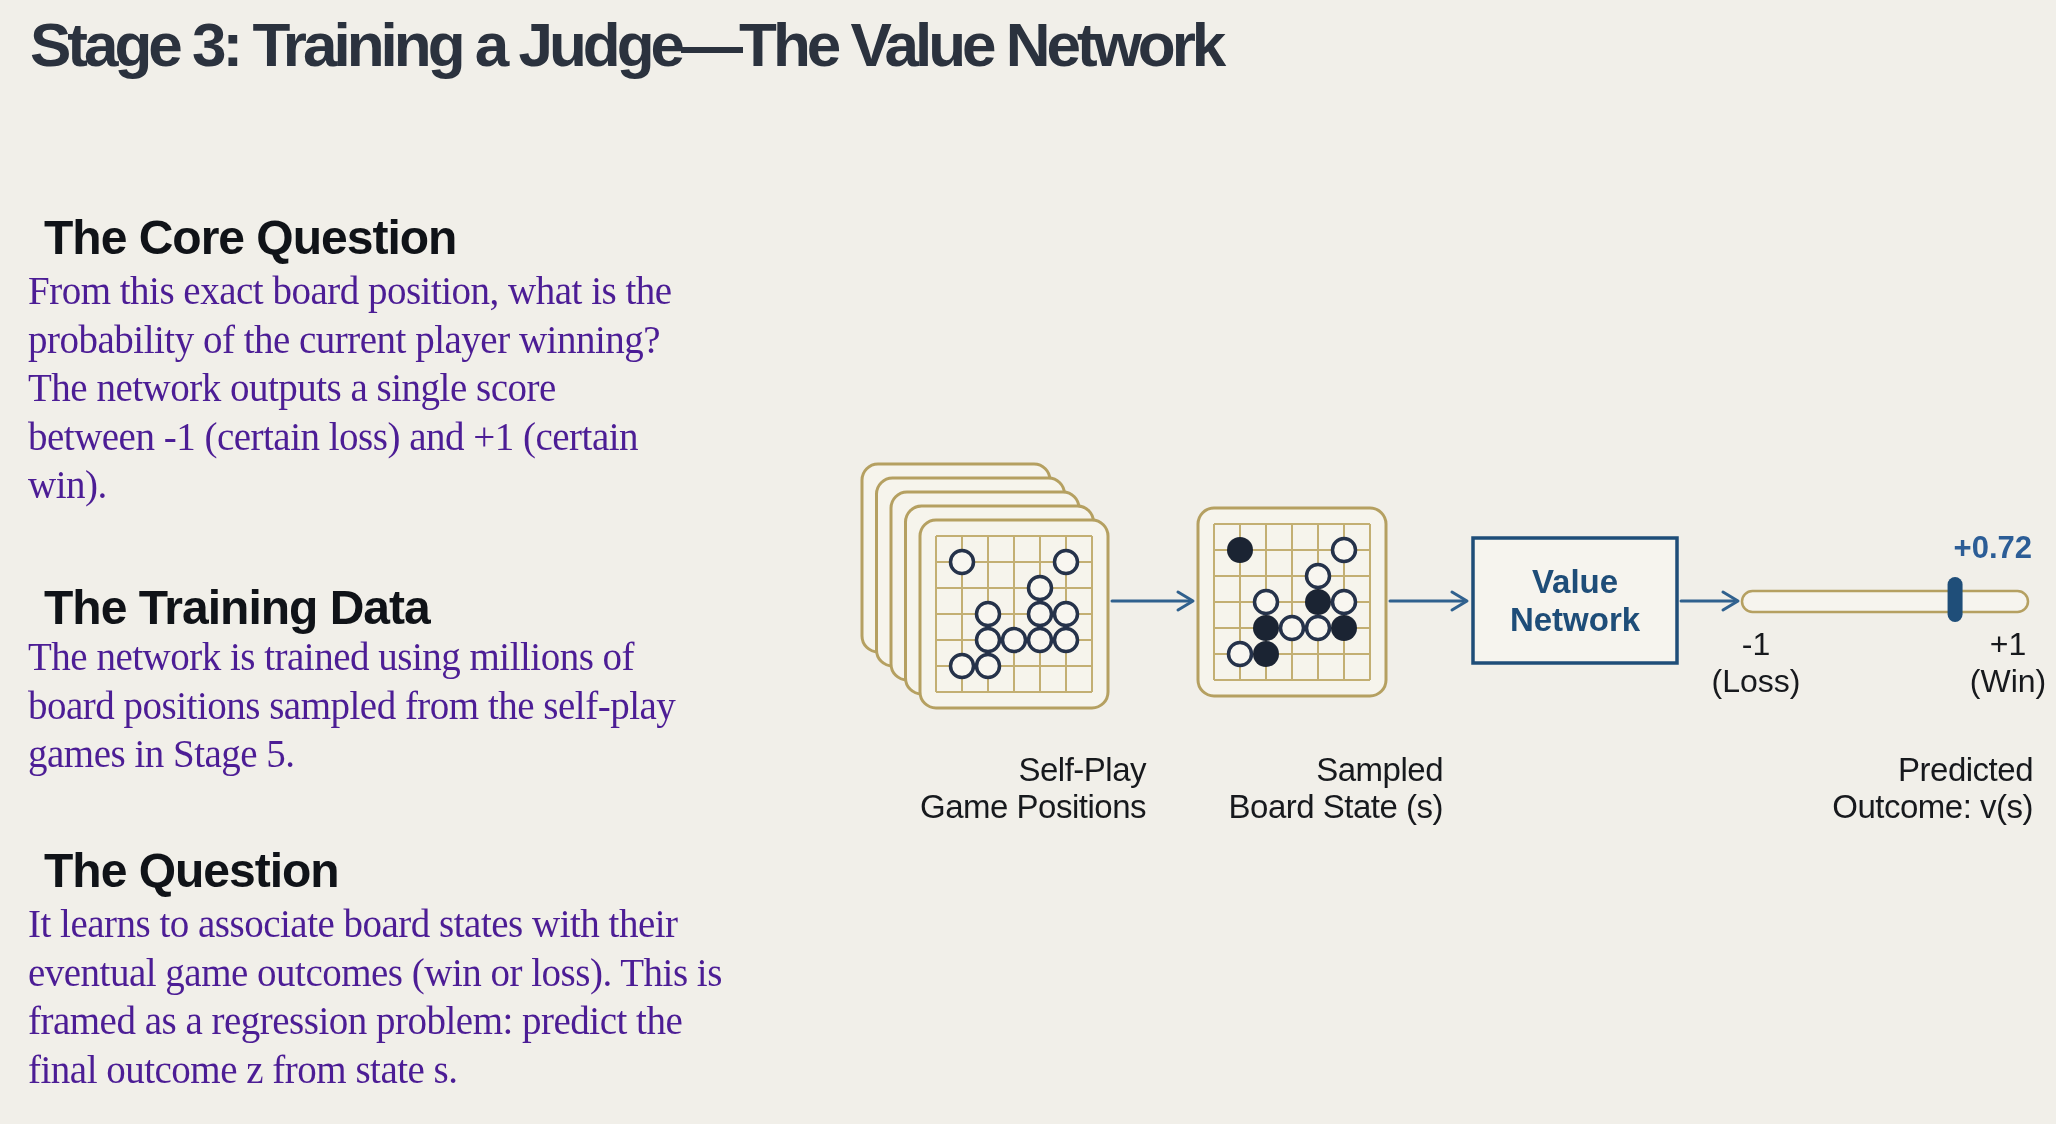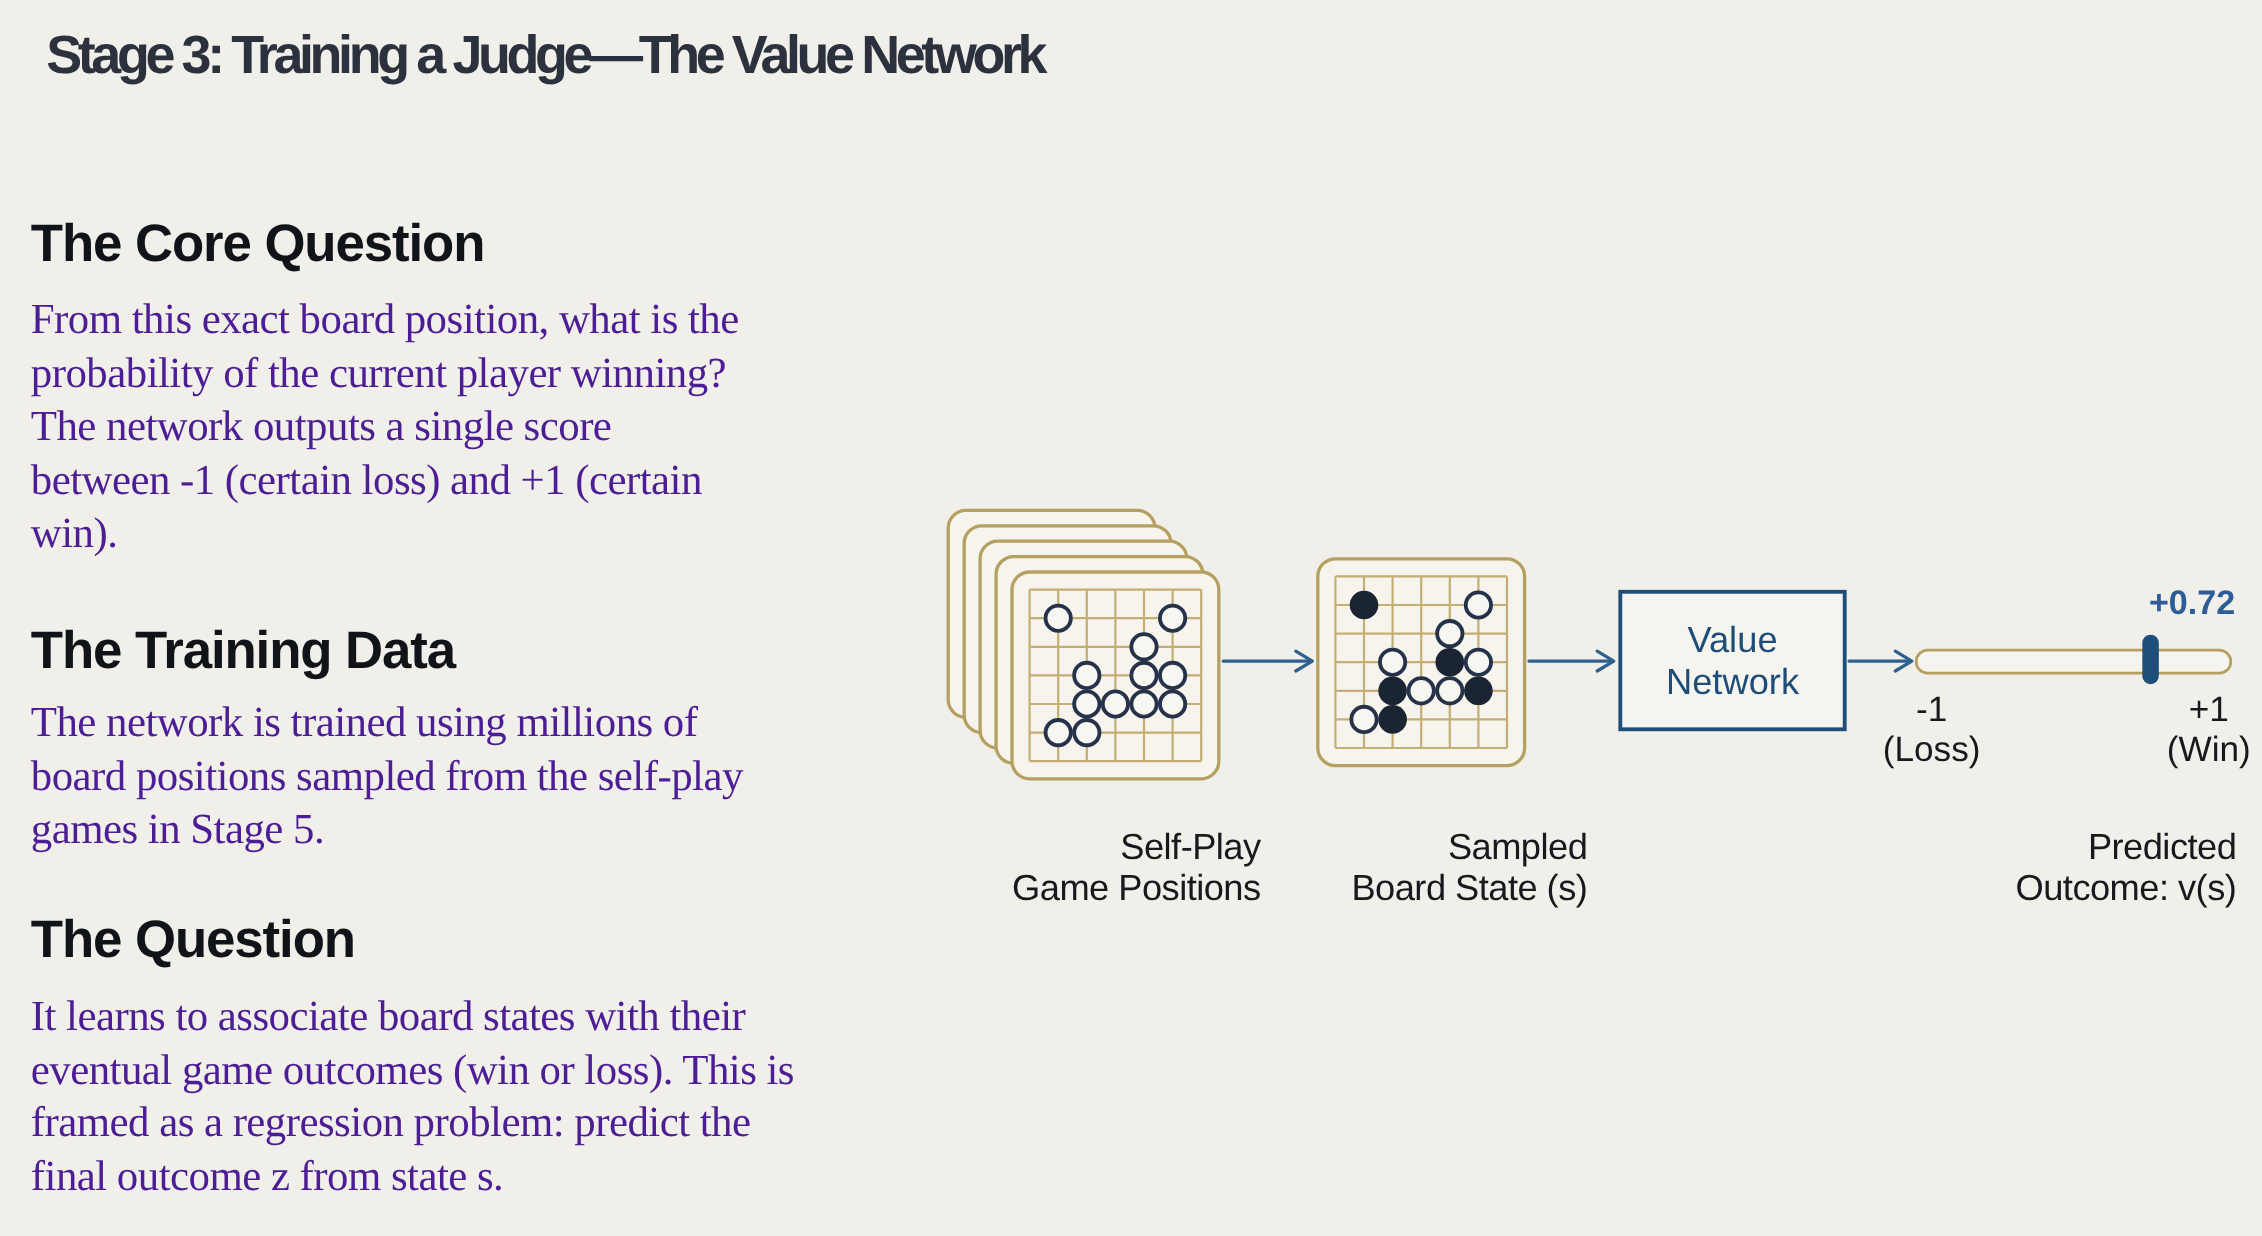--- a/index.html
+++ b/index.html
@@ -2,26 +2,26 @@
 <html><head>
 <meta charset="utf-8">
 <style>
   html,body{margin:0;padding:0;}
   body{
     width:2056px;height:1124px;position:relative;overflow:hidden;
     background:#f1efe9;
     font-family:"Liberation Sans",sans-serif;
   }
   h1.title{
-    margin:12px;left:30px;top:12px;position:absolute;
-    font-size:49px;font-weight:700;letter-spacing:-4px;
+    margin:0;left:30px;top:12px;position:absolute;
+    font-size:62px;font-weight:700;letter-spacing:-4px;
     color:#2b323e;line-height:1.08;white-space:nowrap;
   }
   .sec-head{
-    margin:0;position:absolute;left:28px;
+    margin:16px;position:absolute;left:28px;
     font-size:48px;font-weight:700;letter-spacing:-1px;
     color:#101318;line-height:1;white-space:nowrap;
   }
   .para{
     margin:0;position:absolute;left:28px;width:820px;
     font-family:"Liberation Serif",serif;
     font-size:39px;line-height:48.5px;letter-spacing:-0.5px;
     color:#4c1d95;white-space:pre-line;
   }
   .dlabel{
@@ -29,21 +29,21 @@
     font-size:33px;line-height:37px;letter-spacing:-0.5px;
     color:#17191d;white-space:pre-line;
   }
   .scale-label{
     position:absolute;width:160px;text-align:center;
     font-size:32px;line-height:37px;color:#17191d;white-space:pre-line;
   }
   .net-label{
     position:absolute;left:1473px;top:538px;width:204px;height:125px;
     display:flex;align-items:center;justify-content:center;text-align:center;
-    font-size:33px;font-weight:400;line-height:38px;
+    font-size:33px;font-weight:700;line-height:38px;
     color:#1e4d78;white-space:pre-line;
   }
   .score{
     position:absolute;left:1872px;top:530px;width:160px;text-align:right;
     font-size:31px;font-weight:700;color:#2c5d96;white-space:nowrap;
   }
   svg#diagram-svg{position:absolute;left:0;top:0;}
 </style>
 </head>
 <body>

